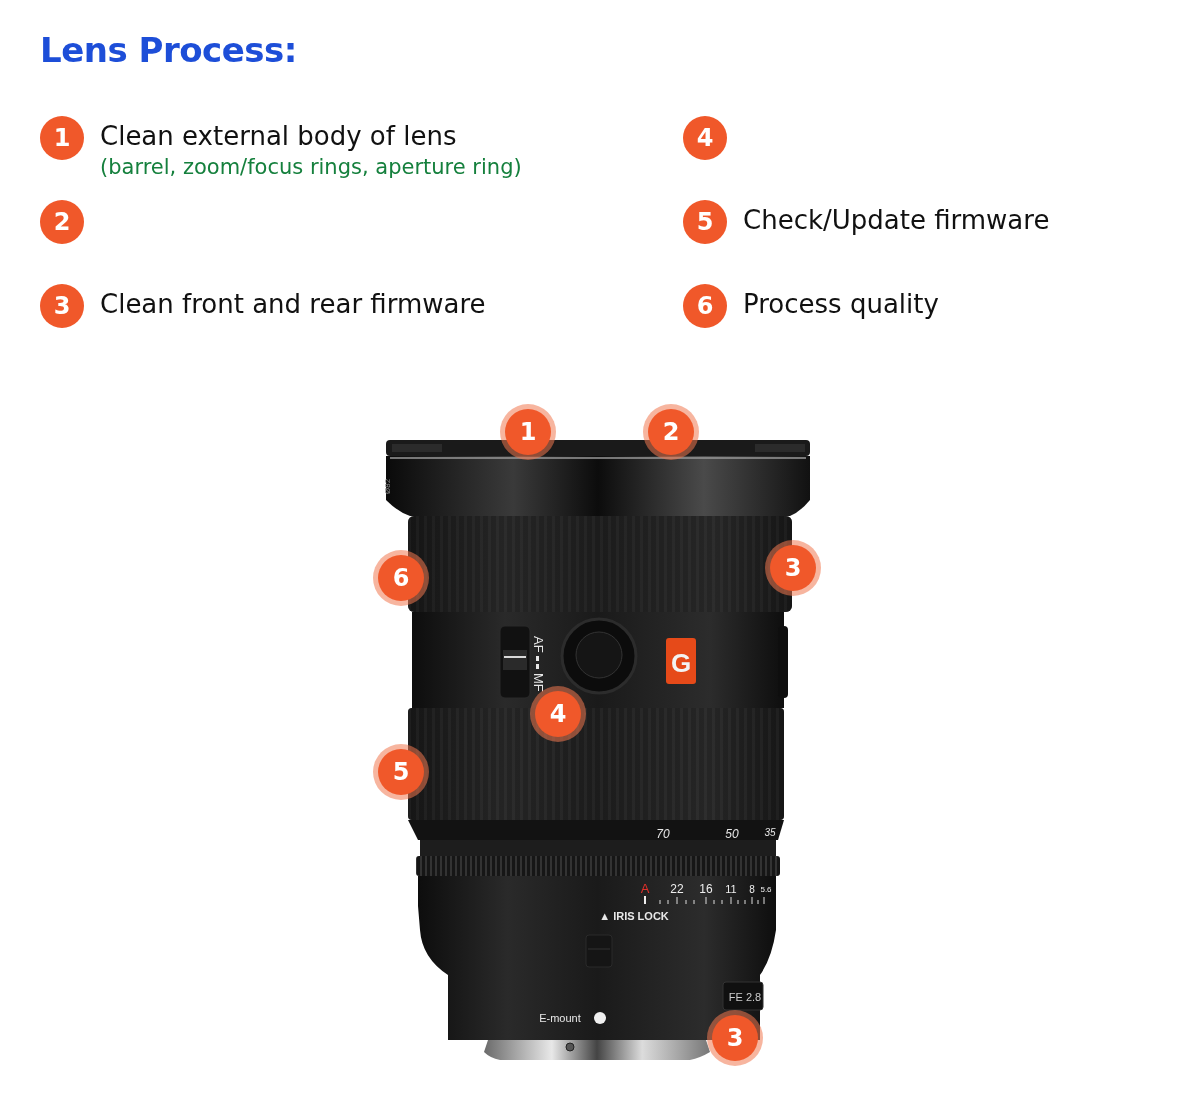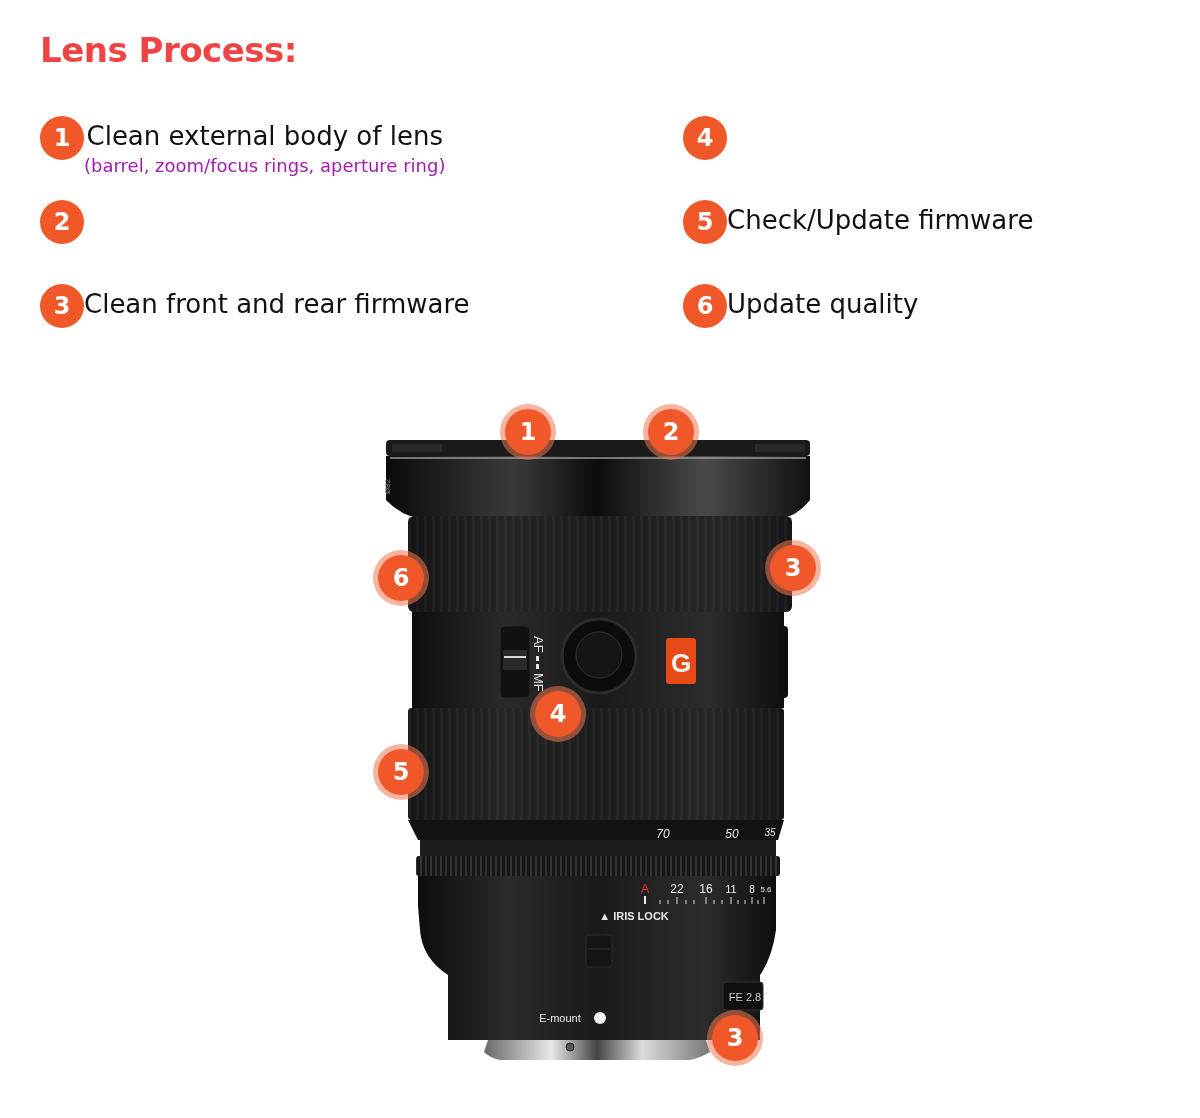--- a/index.html
+++ b/index.html
@@ -1,28 +1,28 @@
 <!DOCTYPE html>
 <html><head>
 <meta charset="utf-8">
 <style>
   html, body { margin: 0; padding: 0; background: #ffffff; }
   body { width: 1200px; height: 1118px; position: relative; overflow: hidden;
          font-family: "DejaVu Sans", "Liberation Sans", sans-serif; color: #111; }
 
   .title { position: absolute; left: 40px; top: 30px; font-size: 34px; font-weight: bold;
-           letter-spacing: -0.5px; color: #ef4444; margin: 0; }
+           letter-spacing: -0.5px; color: #1d4ed8; margin: 0; }
 
   .step { position: absolute; display: flex; align-items: flex-start; }
   .badge { width: 44px; height: 44px; border-radius: 50%; background: #f0582a; color: #fff;
            font-weight: bold; font-size: 24px; display: flex; align-items: center;
            justify-content: center; flex: 0 0 44px; }
-  .step-text { line-height: 1; text-align: center; }
+  .step-text { margin-left: 16px; line-height: 1; }
   .step-label { font-size: 26px; color: #111; display: block; margin-top: 7px; white-space: nowrap; }
-  .step-sub { font-size: 18px; color: #a21caf; display: block; margin-top: 8px; white-space: nowrap; }
+  .step-sub { font-size: 21px; color: #15803d; display: block; margin-top: 8px; white-space: nowrap; }
 
   .lens-wrap { position: absolute; left: 0; top: 0; width: 1200px; height: 1118px; pointer-events: none; }
   .lens-wrap svg { position: absolute; left: 0; top: 0; }
 
   .marker { position: absolute; width: 46px; height: 46px; border-radius: 50%;
             background: #f0582a; color: #fff; font-weight: bold; font-size: 24px;
             display: flex; align-items: center; justify-content: center;
             box-shadow: 0 0 0 5px rgba(240,120,80,0.55); pointer-events: auto; }
 </style>
 </head>
@@ -52,21 +52,21 @@
 </div>
 <div class="step" style="left:683px; top:200px;">
   <div class="badge">5</div>
   <div class="step-text">
       <span class="step-label">Check/Update firmware</span>
     </div>
 </div>
 <div class="step" style="left:683px; top:284px;">
   <div class="badge">6</div>
   <div class="step-text">
-      <span class="step-label">Update quality</span>
+      <span class="step-label">Process quality</span>
     </div>
 </div>
 
 <div class="lens-wrap">
   <svg width="1200" height="1118" viewBox="0 0 1200 1118" xmlns="http://www.w3.org/2000/svg">
     <defs>
       <linearGradient id="barrel" x1="0" x2="1" y1="0" y2="0">
         <stop offset="0" stop-color="#0d0d0d"></stop>
         <stop offset="0.25" stop-color="#2a2a2a"></stop>
         <stop offset="0.5" stop-color="#1a1a1a"></stop>

